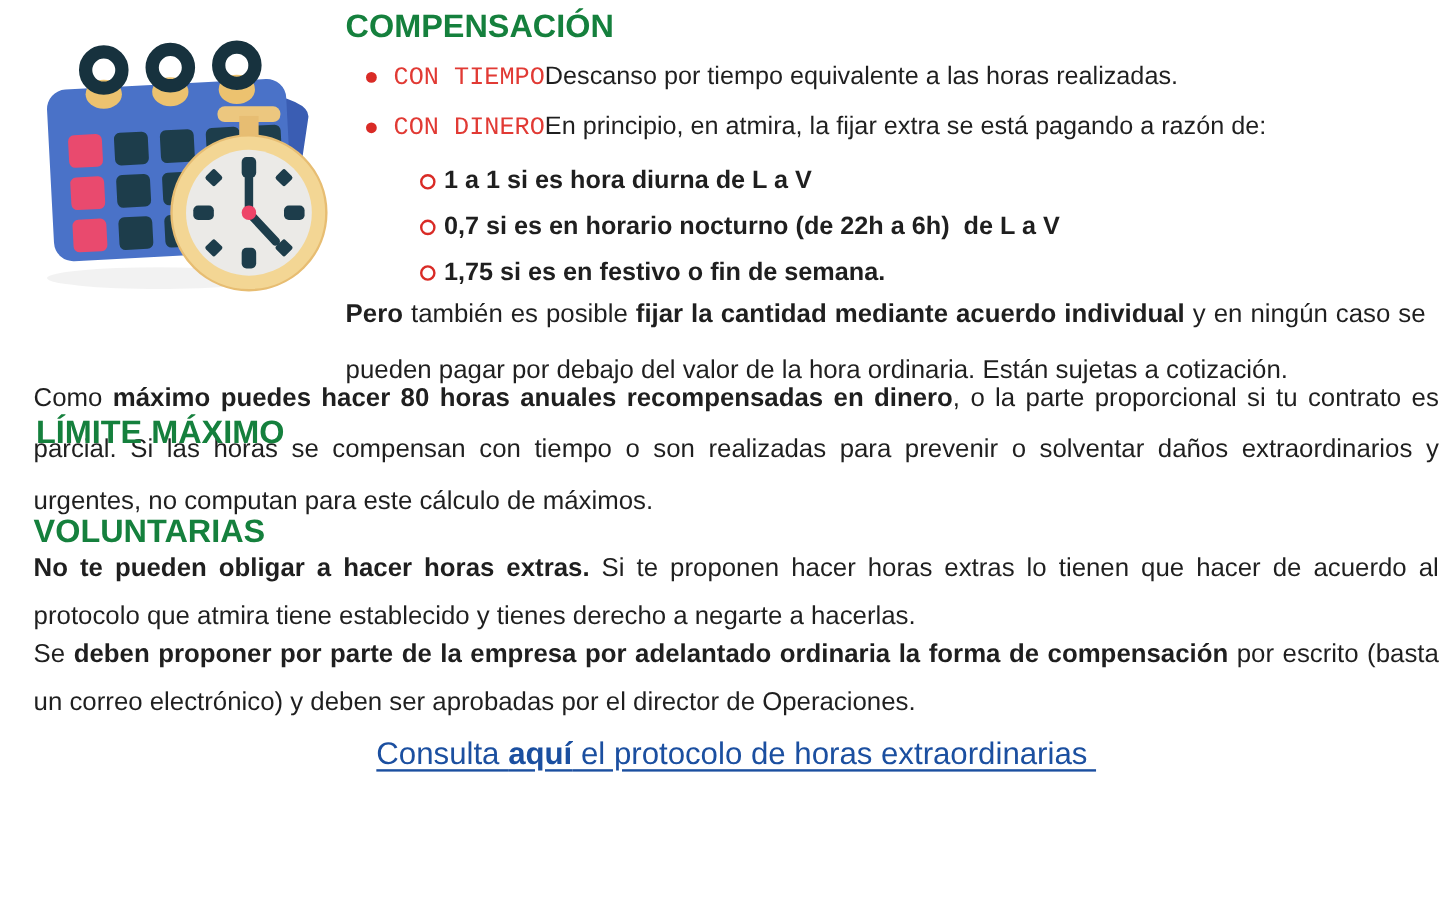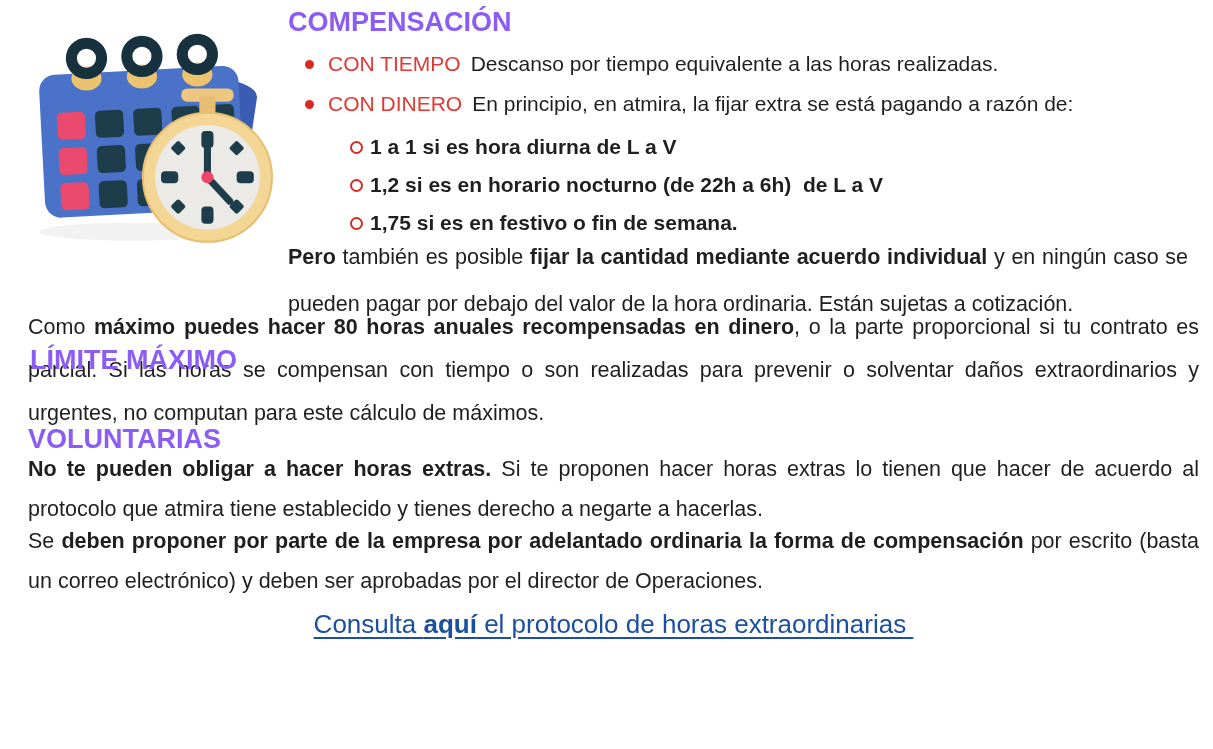--- a/index.html
+++ b/index.html
@@ -2,30 +2,30 @@
 <html><head>
 <meta charset="utf-8">
 <style>
   html,body{margin:0;padding:0;background:#fff;}
   .page{position:relative;width:1213px;height:749px;background:#fff;overflow:hidden;
         font-family:"Liberation Sans",sans-serif;color:#1f1f1f;}
   .top{position:relative;display:flex;}
   .left-col{flex:0 0 288px;position:relative;}
   .illu{position:absolute;left:26px;top:24px;width:252px;height:232px;}
   .right-col{flex:1;padding-right:25px;}
-  h2{margin:0;font-size:27px;line-height:32px;font-weight:700;color:#8b5cf6;letter-spacing:0;}
+  h2{margin:0;font-size:27px;line-height:32px;font-weight:700;color:#15803d;letter-spacing:0;}
   .h-comp{margin-top:6px;}
   .h-limite{position:absolute;left:30px;top:344px;}
   .h-volunt{margin-top:-12px;margin-left:28px;}
   .intro{margin:16px 0 0 0;font-size:21px;line-height:26px;}
   ul{list-style:none;margin:0;padding:0;}
   .l1{margin-top:6px;}
   .l1 li{position:relative;font-size:21px;line-height:40px;padding-left:40px;}
   .l1 .dot{position:absolute;left:17px;top:16px;width:9px;height:9px;border-radius:50%;background:#d92b26;}
-  .red-label{color:#e13a34;margin-right:10px;}
+  .red-label{color:#e13a34;font-family:Liberation Mono, monospace;}
   .l2{margin-top:4px;}
   .l2 li{position:relative;font-size:21px;line-height:38px;padding-left:82px;font-weight:700;white-space:pre-wrap;}
   .l2 .ring{position:absolute;left:62px;top:13px;width:9px;height:9px;border-radius:50%;border:2.5px solid #d92b26;background:#fff;}
   .p-just{text-align:justify;margin:0;font-size:21.5px;}
   .p-pero{margin-top:-8px;line-height:47px;}
   .lower{margin-top:-22px;padding:0 14px 0 28px;}
   .p-como{line-height:43px;}
   .p-flow{line-height:40px;}
   .p1{margin-top:-6px;}
   .p2{margin-top:-8px;}
@@ -107,21 +107,21 @@
           <span class="red-label">CON TIEMPO</span><span>Descanso por tiempo equivalente a las horas realizadas.</span>
         </li>
         <li>
           <span class="dot"></span>
           <span class="red-label">CON DINERO</span><span>En principio, en atmira, la fijar extra se está pagando a razón de:</span>
         </li>
       </ul>
 
       <ul class="l2">
         <li><span class="ring"></span><span>1 a 1 si es hora diurna de L a V</span></li>
-        <li><span class="ring"></span><span>1,2 si es en horario nocturno (de 22h a 6h)  de L a V</span></li>
+        <li><span class="ring"></span><span>0,7 si es en horario nocturno (de 22h a 6h)  de L a V</span></li>
         <li><span class="ring"></span><span>1,75 si es en festivo o fin de semana.</span></li>
       </ul>
 
       <p class="p-just p-pero"><span class="b">Pero</span><span> también es posible </span><span class="b">fijar la cantidad mediante acuerdo individual</span><span> y en ningún caso se pueden pagar por debajo del valor de la hora ordinaria. Están sujetas a cotización.</span></p>
     </div>
   </div>
 
   <div class="lower">
     <p class="p-just p-como"><span>Como </span><span class="b">máximo puedes hacer 80 horas anuales recompensadas en dinero</span><span>, o la parte proporcional si tu contrato es parcial. Si las horas se compensan con tiempo o son realizadas para prevenir o solventar daños extraordinarios y urgentes, no computan para este cálculo de máximos.</span></p>
   </div>

